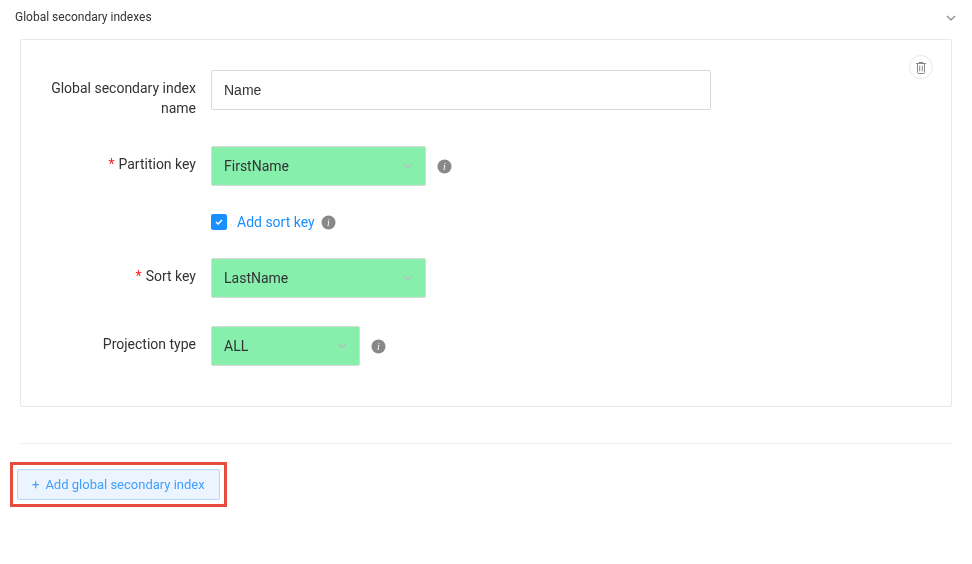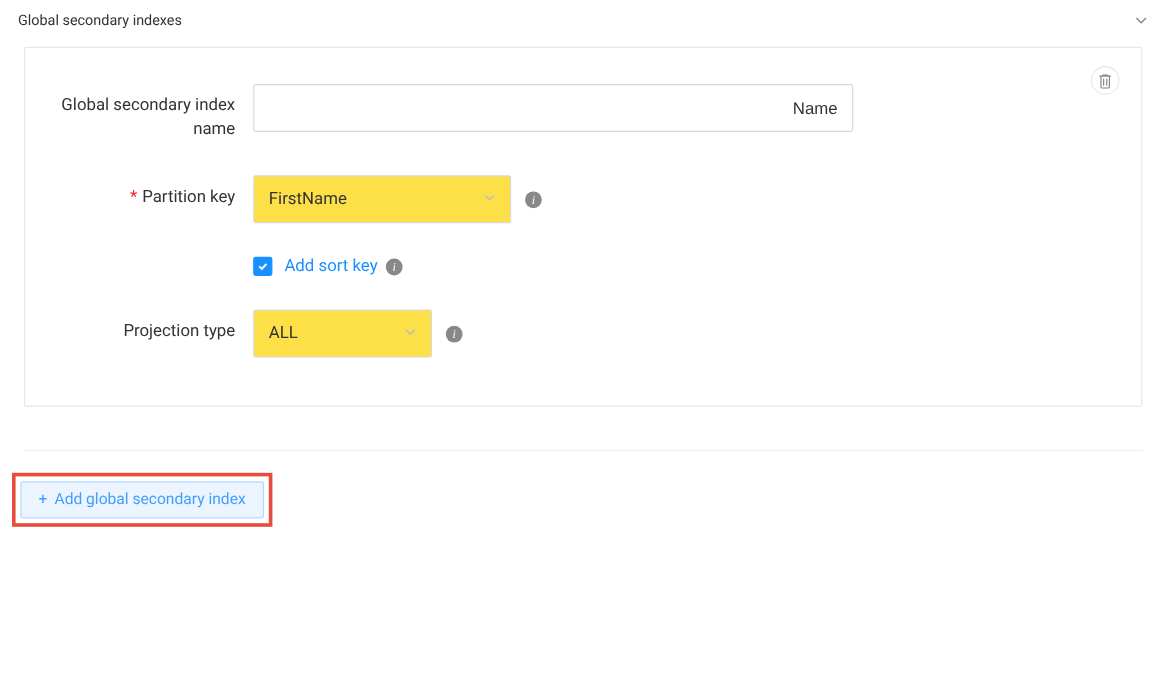--- a/index.html
+++ b/index.html
@@ -75,35 +75,34 @@
     }
     .text-input {
       width: 500px;
       height: 40px;
       border: 1px solid #d9d9d9;
       border-radius: 2px;
       padding: 0 12px;
       font-size: 14px;
       color: #333;
       outline: none;
-      text-align: right;
     }
     .select-wrap {
       position: relative;
       display: inline-block;
     }
     .select-input {
       width: 215px;
       height: 40px;
       border: 1px solid #d9d9d9;
       border-radius: 2px;
       padding: 0 30px 0 12px;
       font-size: 14px;
       color: #333;
-      background: #fde047;
+      background: #86efac;
       cursor: pointer;
       display: flex;
       align-items: center;
       position: relative;
     }
     .select-input.narrow {
       width: 149px;
     }
     .select-arrow {
       position: absolute;
@@ -240,20 +239,37 @@
     </div>
     <span class="checkbox-label">Add sort key</span>
     <span class="info-icon-inline">
       <svg width="15" height="15" viewBox="0 0 15 15">
           <circle cx="7.5" cy="7.5" r="7" fill="#888"></circle>
           <text x="7.5" y="11" font-size="10" font-style="italic" font-family="serif" fill="#fff" text-anchor="middle">i</text>
         </svg>
     </span>
   </div>
 
+  <div class="form-row sort-key-row">
+    <div class="form-label">
+      <span class="required-mark">*</span><span>Sort key</span>
+    </div>
+    <div class="form-controls">
+      <div class="select-wrap">
+        <div class="select-input">
+          <span>LastName</span>
+          <span class="select-arrow">
+            <svg width="10" height="10" viewBox="0 0 10 10">
+                <path d="M1.5 3 L5 6.5 L8.5 3" stroke="#bbb" stroke-width="1.2" fill="none"></path>
+              </svg>
+          </span>
+        </div>
+      </div>
+    </div>
+  </div>
 
   <div class="form-row" style="margin-bottom:0">
     <div class="form-label">Projection type</div>
     <div class="form-controls">
       <div class="select-wrap">
         <div class="select-input narrow">
           <span>ALL</span>
           <span class="select-arrow">
             <svg width="10" height="10" viewBox="0 0 10 10">
                 <path d="M1.5 3 L5 6.5 L8.5 3" stroke="#bbb" stroke-width="1.2" fill="none"></path>

